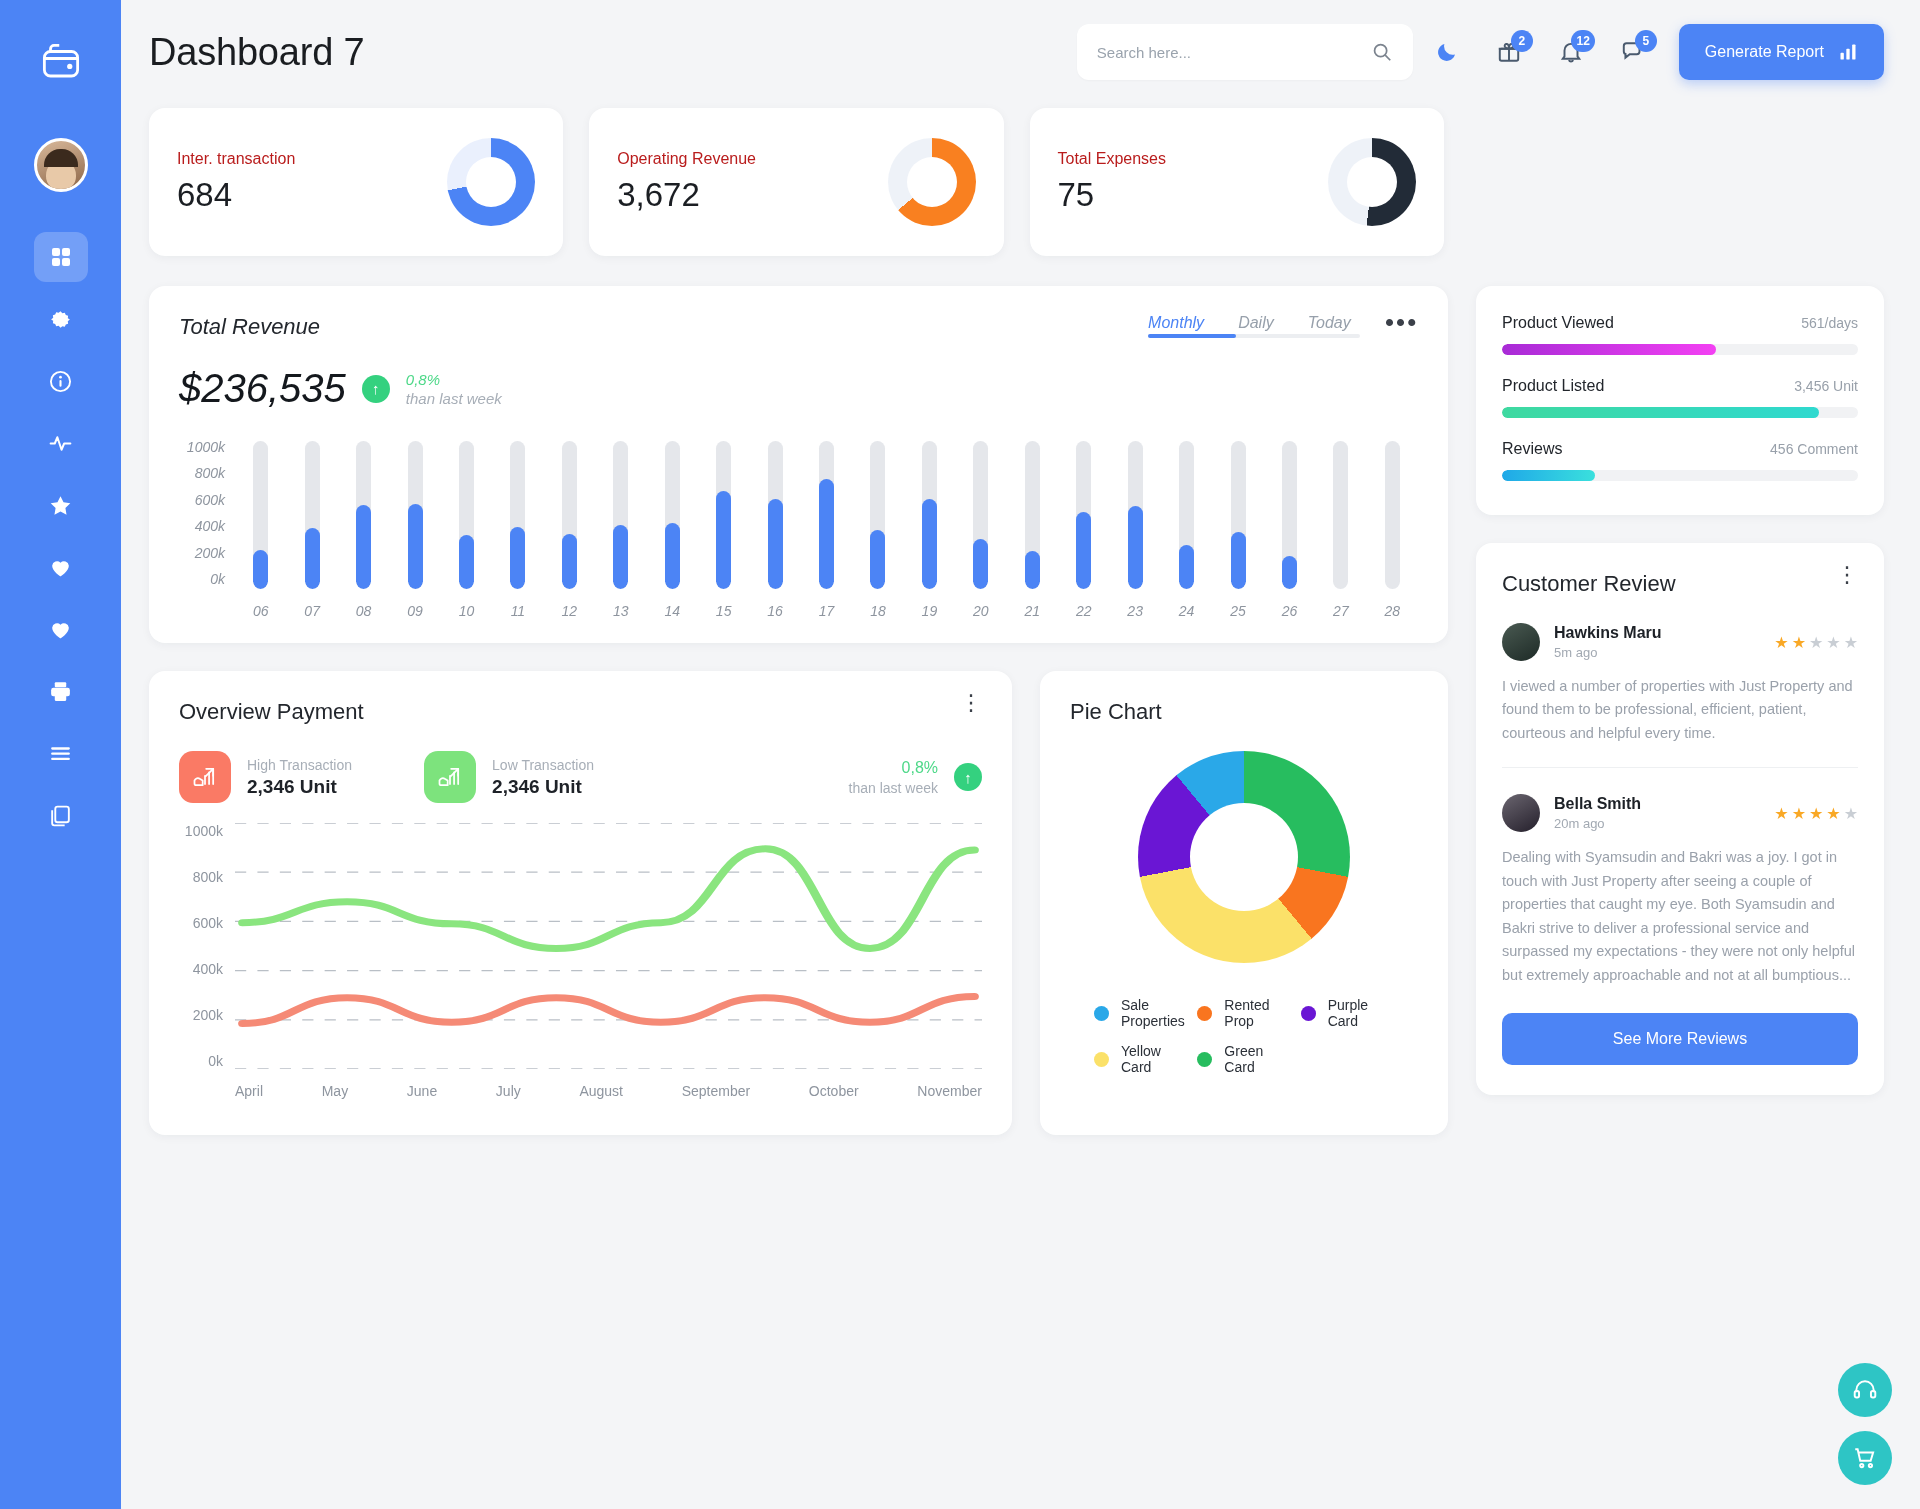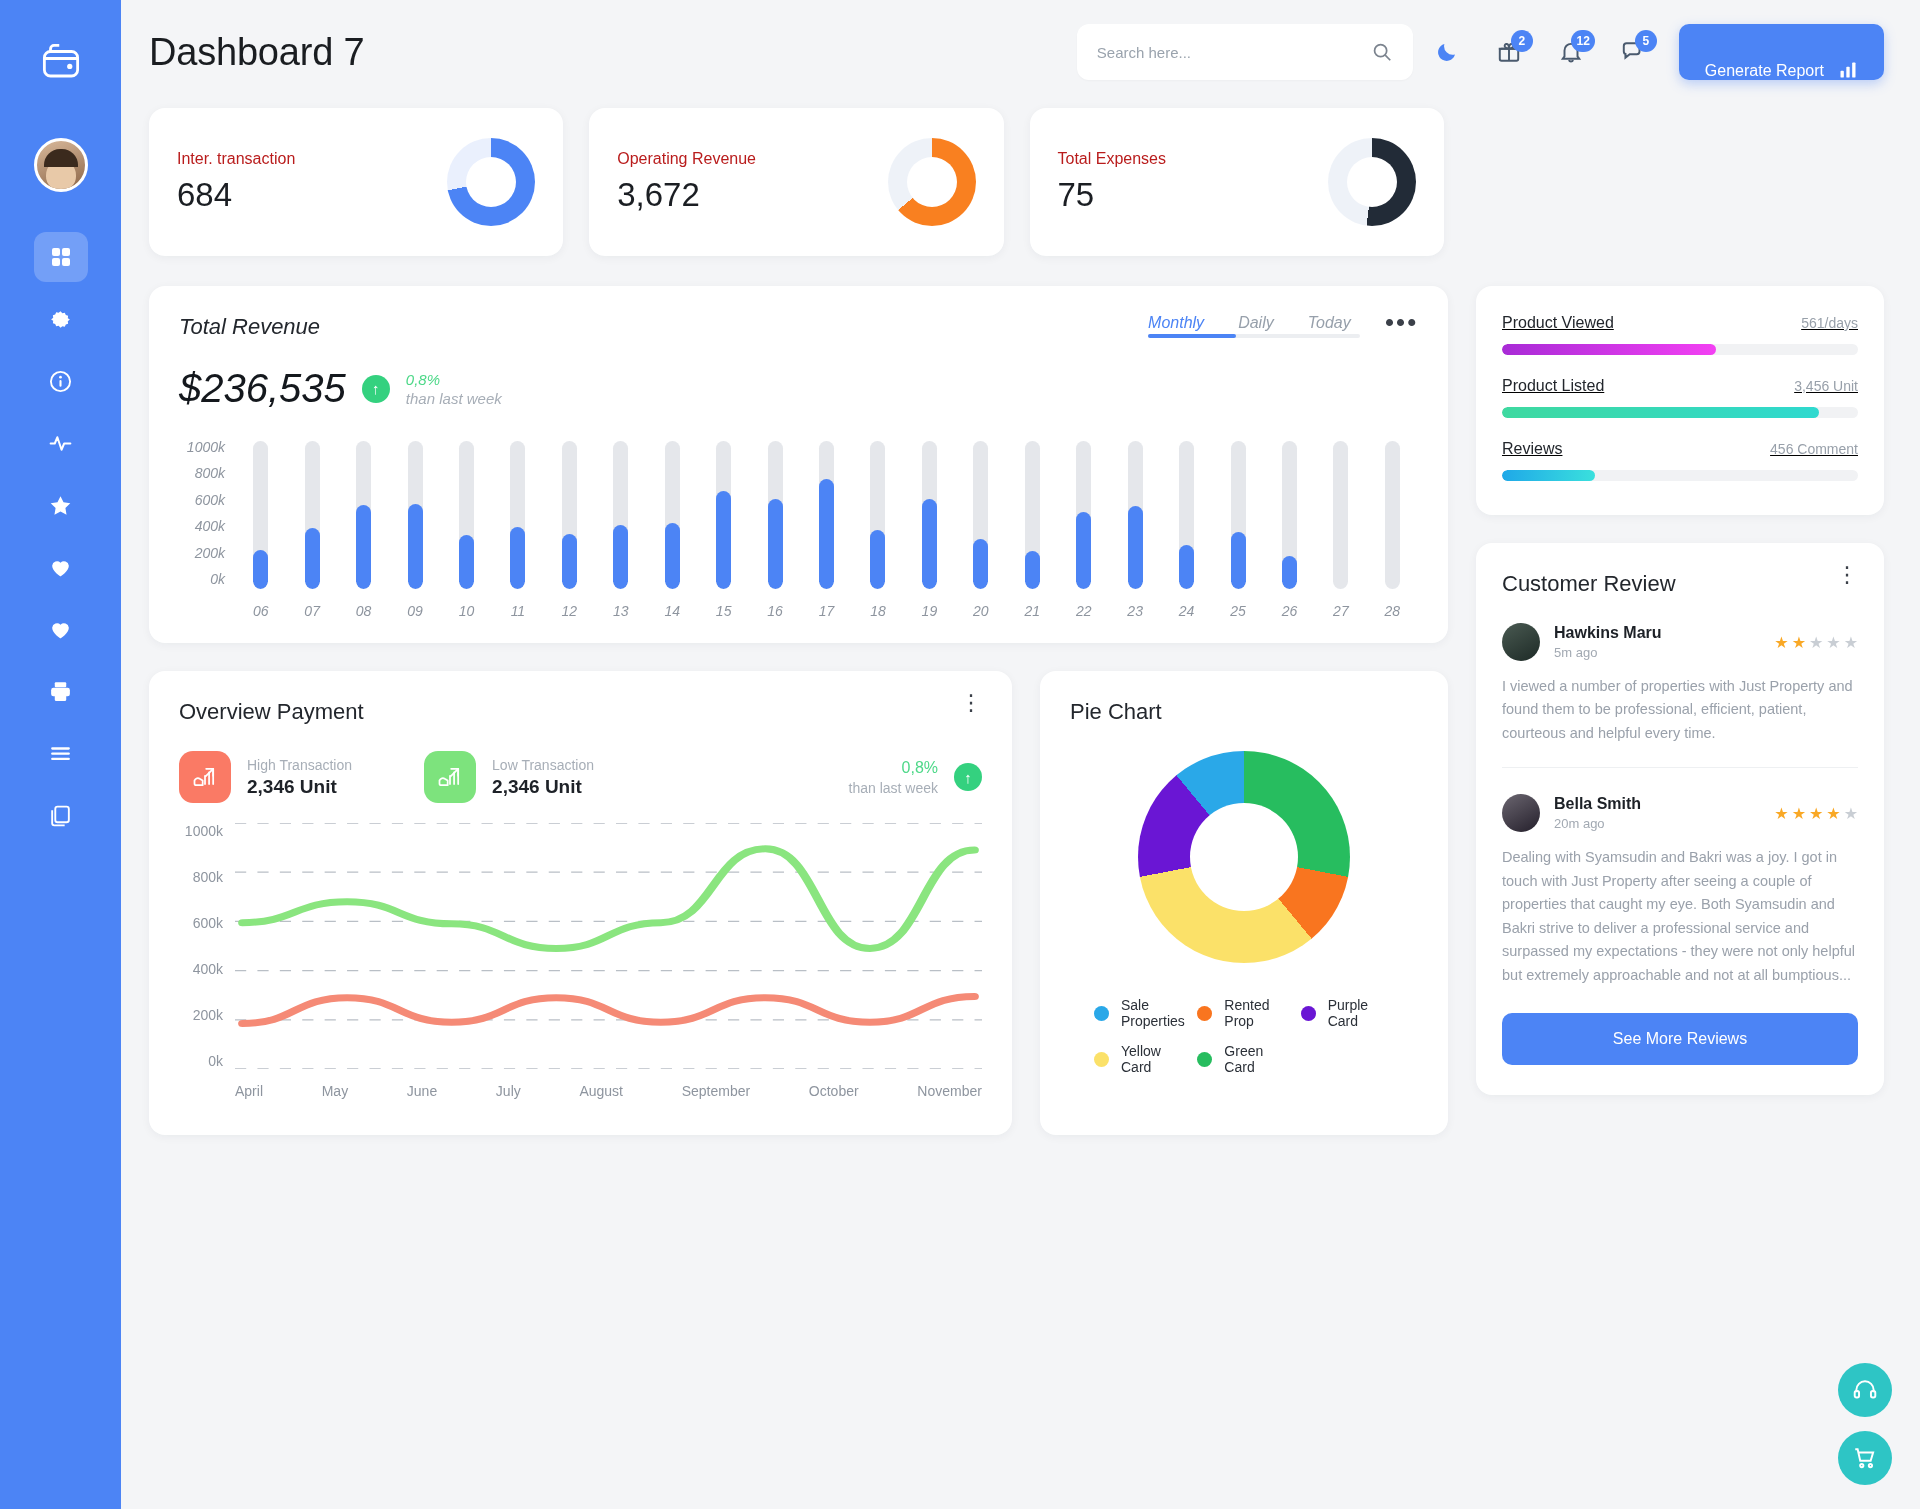--- a/index.html
+++ b/index.html
@@ -74,21 +74,21 @@
   .badge {
     position: absolute; top: 6px; right: 4px;
     min-width: 22px; height: 22px; padding: 0 5px;
     background: #4c84f5; color: #fff; border-radius: 11px;
     font-size: 12px; font-weight: 700; display: flex;
     align-items: center; justify-content: center;
   }
   .gen-btn {
     margin-left: 18px; height: 56px; padding: 0 26px;
     background: #4c84f5; border-radius: 10px; color: #fff;
-    display: flex; align-items: flex-end; gap: 14px;
+    display: flex; align-items: center; gap: 14px;
     font-size: 16px; cursor: pointer; border: 0;
     font-family: "Liberation Sans", sans-serif;
     box-shadow: 0 4px 12px rgba(76,132,245,0.35);
   }
 
   
   .card { background: #fff; border-radius: 16px; box-shadow: 0 2px 10px rgba(20,30,60,0.05); }
 
   .stat-row { display: grid; grid-template-columns: repeat(4,1fr); gap: 26px; margin-top: 8px; }
   .stat-card { padding: 30px 28px; display: flex; align-items: center; justify-content: space-between; height: 148px; }
@@ -163,21 +163,21 @@
   
   .pie-card { padding: 28px 30px; display:flex; flex-direction: column;}
   .pie-title { font-size: 22px; color: #23272d; }
   .pie-holder { display:flex; align-items:center; justify-content:center; margin-top: 26px; }
   .pie-legend { display: grid; grid-template-columns: 1fr 1fr 1fr; gap: 14px 10px; margin-top: 34px; padding: 0 24px; }
   .leg { display:flex; align-items:center; gap: 12px; font-size: 14px; color:#2b3038;}
   .leg-dot { width: 15px; height: 15px; border-radius: 50%; flex:0 0 15px;}
 
   
   .prog-card { padding: 28px 26px 34px 26px; }
-  .prog-item { margin-bottom: 22px; text-decoration: underline; }
+  .prog-item { margin-bottom: 22px; }
   .prog-item:last-child { margin-bottom: 0; }
   .prog-top { display: flex; justify-content: space-between; align-items: baseline; margin-bottom: 12px; }
   .prog-name { font-size: 16px; color: #22262c; }
   .prog-meta { font-size: 14px; color: #98a0aa; }
   .prog-track { height: 11px; background: #f1f2f4; border-radius: 6px; overflow: hidden; }
   .prog-fill { height: 100%; border-radius: 6px; }
 
   
   .rev2-card { padding: 28px 26px 30px 26px; }
   .rev2-head { display:flex; justify-content: space-between; align-items: flex-start; }

